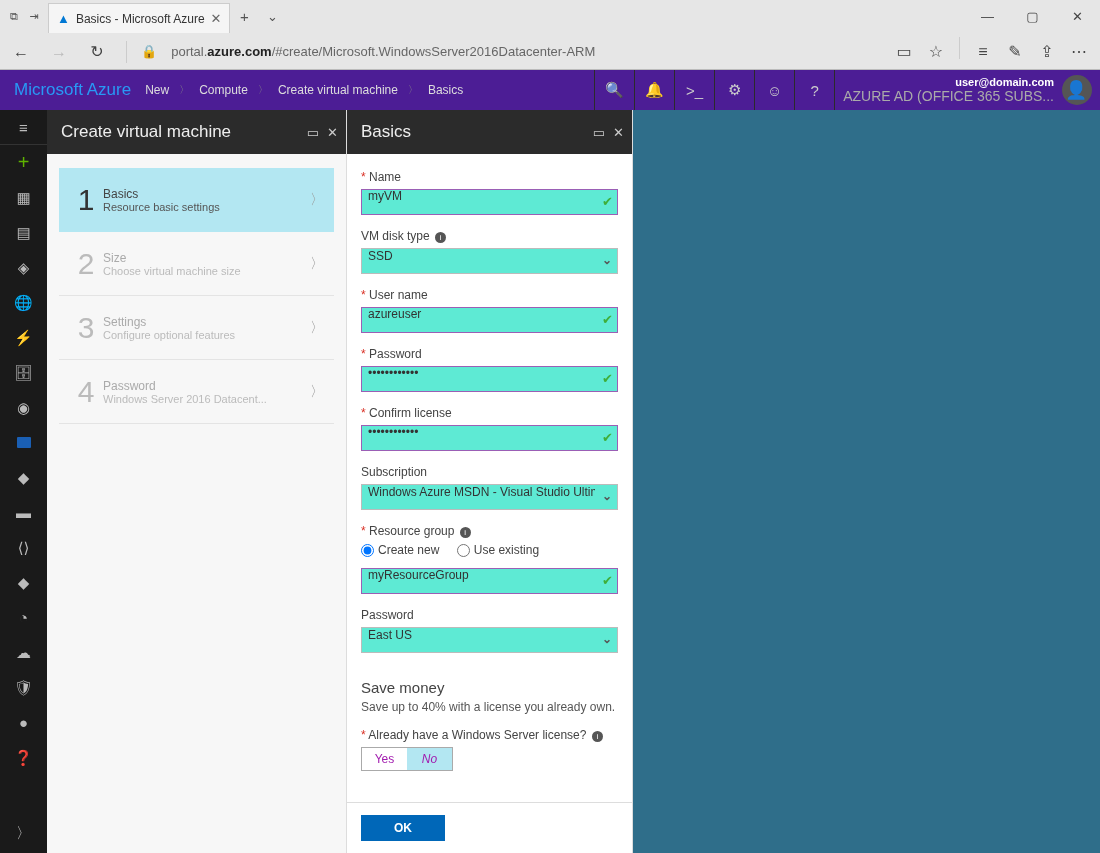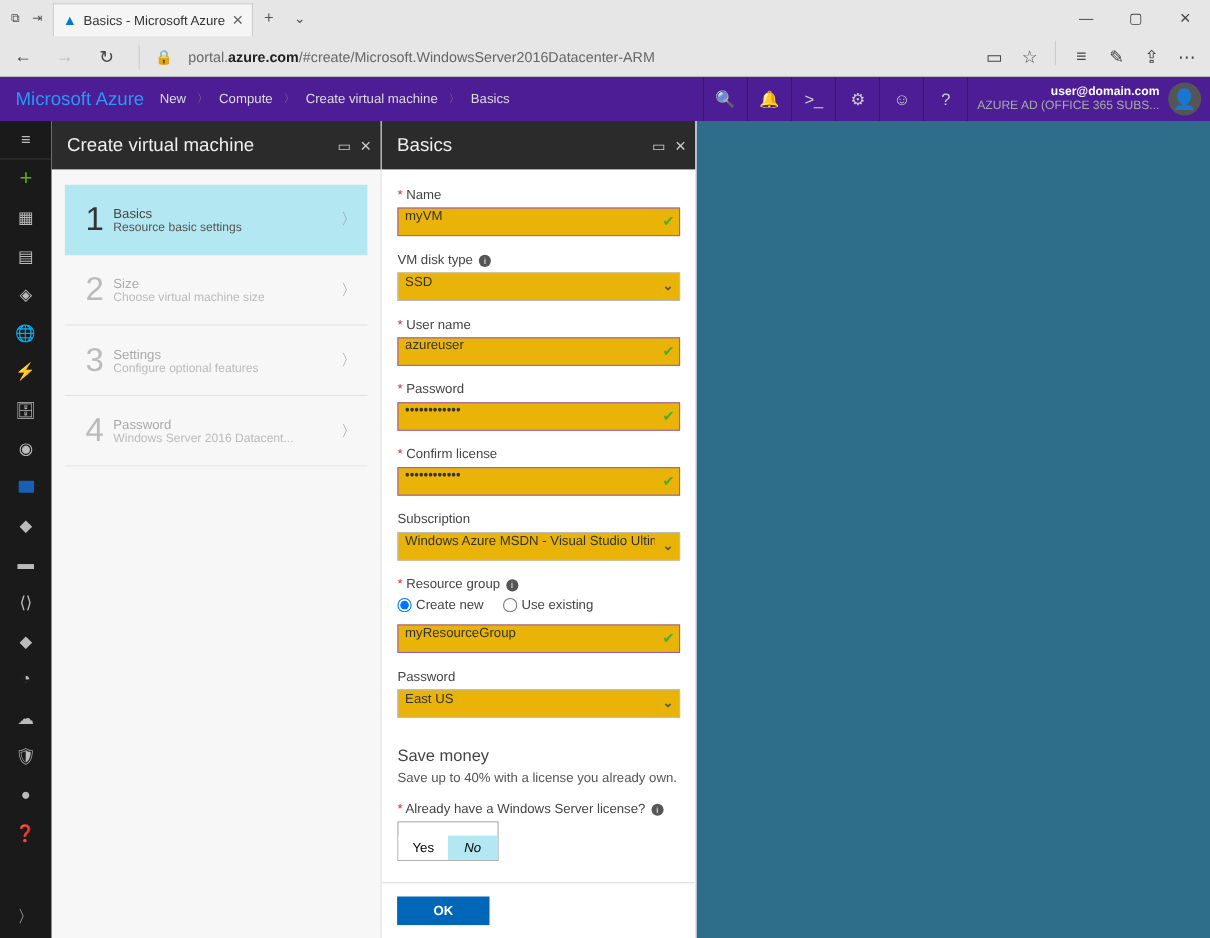--- a/index.html
+++ b/index.html
@@ -28,21 +28,21 @@
 
 .az-header { height:40px; background:#4c1d95; color:#fff; display:flex; align-items:center; padding:0 0 0 14px; }
 .az-logo { color:#2899f5; font-size:17px; font-weight:400; margin-right:14px; white-space:nowrap;}
 .crumbs { display:flex; align-items:center; font-size:12px; color:#ddd; gap:10px; }
 .crumbs span.sep { color:#888; font-size:10px;}
 .az-actions { margin-left:auto; display:flex; align-items:center; height:40px; }
 .az-actions .abox { width:40px; height:40px; border-left:1px solid #2b2b2b; display:flex; align-items:center; justify-content:center; color:#ccc; font-size:15px;}
 .az-user { border-left:1px solid #2b2b2b; padding:16px 8px; display:flex; align-items:center; gap:8px; height:40px;}
 .az-user .txt { text-align:right; line-height:1.15;}
 .az-user .txt .email { font-size:11px; font-weight:600; color:#fff; }
-.az-user .txt .org { font-size:11px; color:#aaa; }
+.az-user .txt .org { font-size:14px; color:#aaa; }
 .az-user .avatar { width:30px; height:30px; border-radius:50%; background:#555; display:flex; align-items:center; justify-content:center; color:#ccc; font-size:18px;}
 
 
 .az-body { display:flex; height: calc(853px - 70px - 40px); }
 .nav { width:47px; background:#1a1a1a; display:flex; flex-direction:column; }
 .nav .cell { height:35px; display:flex; align-items:center; justify-content:center; color:#bbb; font-size:15px; }
 .nav .new { color:#5fb300; font-size:20px; font-weight:300; }
 .nav .expand { margin-top:auto; color:#bbb; height:40px;}
 .nav .hamburger { border-bottom:1px solid #333; }
 .nv-blue { color:#4aa0e6; }
@@ -71,31 +71,31 @@
 .step.active .stext .t { color:#444; }
 .step.active .stext .d { color:#555; }
 
 .blade2 { width:286px; background:#fff;}
 .form-body { flex:1; overflow:auto; padding:16px 14px 10px 14px; font-size:12px; color:#333; }
 .fld { margin-bottom:14px; }
 .fld label { display:block; font-size:12px; color:#444; margin-bottom:5px;}
 .req::before { content:"* "; color:#d93025; }
 .info-dot { display:inline-block; width:11px; height:11px; border-radius:50%; background:#555; color:#fff; font-size:8px; text-align:center; line-height:11px; margin-left:2px;}
 .inpwrap { position:relative; }
-.inpwrap input, .inpwrap select { width:100%; height:26px; border:1px solid #9b5fb5; padding:0 22px 12px 6px; font-size:12px; color:#333; background:#eab308;}
+.inpwrap input, .inpwrap select { width:100%; height:26px; border:1px solid #9b5fb5; padding:0 22px 12px 6px; font-size:12px; color:#333; background:#5eead4;}
 .inpwrap.plain input, .inpwrap.plain select { border:1px solid #bbb; }
 .inpwrap .check { position:absolute; right:5px; top:5px; color:#3fae3a; font-size:13px; }
 select { appearance:none; -webkit-appearance:none; background:#fff; }
 .inpwrap .chev-sel { position:absolute; right:6px; top:5px; color:#555; font-size:12px; pointer-events:none; font-weight:bold;}
 .radios { font-size:12px; color:#444; margin-bottom:6px;}
 .radios label { display:inline-flex; align-items:center; margin-right:14px; gap:4px;}
 .section-title { font-size:15px; color:#444; margin-top:26px; margin-bottom:4px;}
 .section-sub { font-size:12px; color:#555; margin-bottom:14px;}
 .toggle { display:flex; border:1px solid #aaa; width:92px; }
-.toggle div { flex:1; text-align:center; padding:4px 0; font-size:12px; color:#000000; background:#fff; cursor:pointer;margin-top:12px;}
+.toggle div { flex:1; text-align:center; padding:4px 0; font-size:12px; color:#a21caf; background:#fff; cursor:pointer;}
 .toggle div.on { background:#b3e7f2;font-style:italic; }
 .footer { border-top:1px solid #ddd; padding:12px 14px;}
 .okbtn { background:#0067b8; color:#fff; border:none; width:84px; height:26px; font-size:12px; font-weight:600; cursor:pointer;}
 
 .backdrop { flex:1; background:#2f6e8a; }
 </style>
 </head>
 <body>
 
 <div class="chrome">

